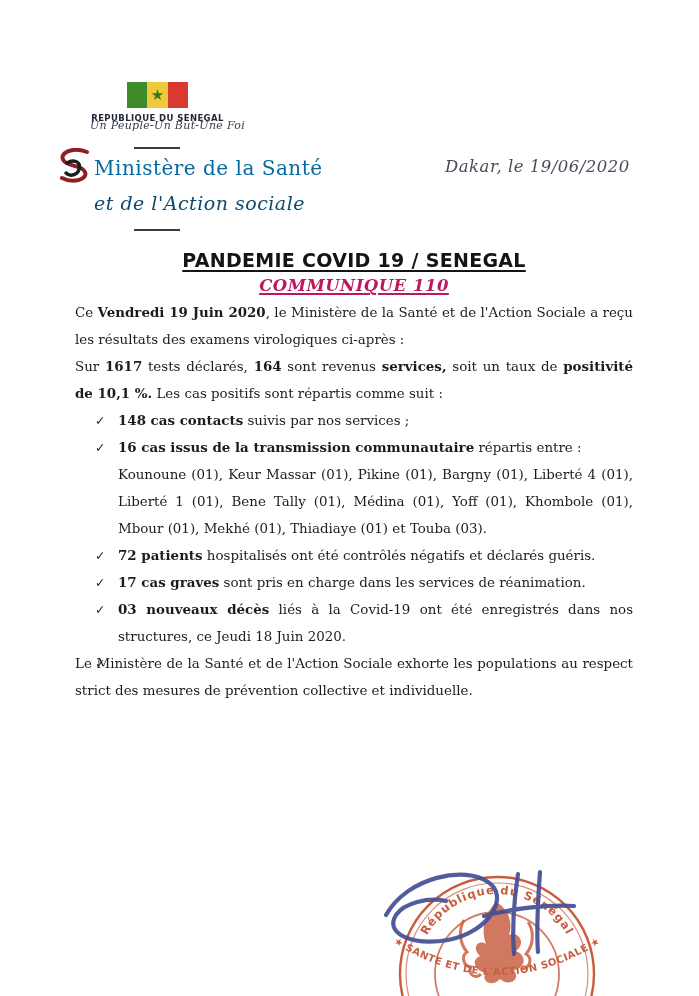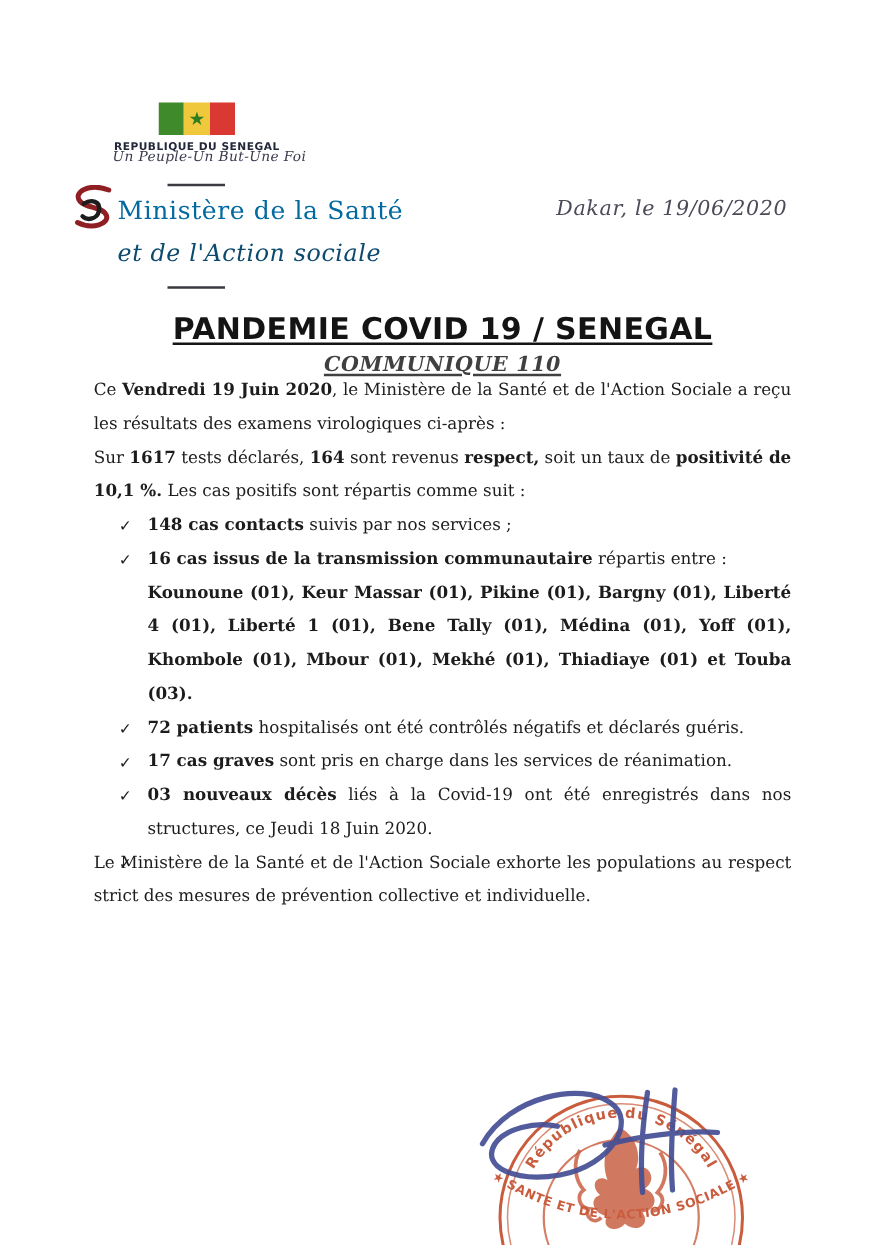--- a/index.html
+++ b/index.html
@@ -40,42 +40,42 @@
     position:absolute;left:94px;top:192px;font-style:italic;font-size:19px;
     color:#0c4a6e;letter-spacing:0.5px;
   }
   .dateline{
     position:absolute;left:445px;top:157px;width:210px;text-align:left;
     font-style:italic;font-size:16.5px;color:#4a4a58;letter-spacing:0.5px;
   }
   
   .titleblock{position:absolute;left:75px;top:249px;width:558px;text-align:center;}
   .title{
-    font-family:"DejaVu Sans",sans-serif;font-weight:700;font-size:24px;
+    font-family:"DejaVu Sans",sans-serif;font-weight:700;font-size:19px;
     letter-spacing:0.3px;color:#141414;
     text-decoration:underline;text-decoration-thickness:2px;text-underline-offset:3px;
   }
   .subtitle{
     margin-top:5px;font-family:"DejaVu Serif",serif;font-weight:700;font-style:italic;
-    font-size:16.5px;color:#404040;letter-spacing:0.5px;
+    font-size:16.5px;color:#be185d;letter-spacing:0.5px;
     text-decoration:underline;text-decoration-thickness:2px;text-underline-offset:2px;
   }
   
   .bodytext{
     position:absolute;left:75px;top:299px;width:558px;
     font-size:13.4px;line-height:27px;
   }
   .para{text-align:justify;margin:0;}
   .para b{font-weight:700;}
   .para.bullet{padding-left:43px;position:relative;}
   .para.bullet .check{
     position:absolute;left:20px;top:0;font-family:"DejaVu Sans",sans-serif;
     font-size:12.5px;
   }
-  .para.indent{padding-left:43px;font-weight:bold;}
+  .para.indent{padding-left:43px;}
   
   .stamp{position:absolute;left:368px;top:860px;filter:blur(0.4px);opacity:0.93;}
 </style>
 </head>
 <body>
 
 <div class="page">
 
   <header>
     <div class="flag">
@@ -100,21 +100,21 @@
     <div class="dateline">Dakar, le 19/06/2020</div>
   </header>
 
   <div class="titleblock">
     <div class="title">PANDEMIE COVID 19 / SENEGAL</div>
     <div class="subtitle">COMMUNIQUE 110</div>
   </div>
 
   <section class="bodytext" id="paragraphs">
       <div class="para p"><span>Ce </span><b>Vendredi 19 Juin 2020</b><span>, le Ministère de la Santé et de l'Action Sociale a reçu les résultats des examens virologiques ci-après :</span></div>
-      <div class="para p"><span>Sur </span><b>1617</b><span> tests déclarés, </span><b>164</b><span> sont revenus </span><b>respect,</b><span> soit un taux de </span><b>positivité de 10,1 %.</b><span> Les cas positifs sont répartis comme suit :</span></div>
+      <div class="para p"><span>Sur </span><b>1617</b><span> tests déclarés, </span><b>164</b><span> sont revenus </span><b>services,</b><span> soit un taux de </span><b>positivité de 10,1 %.</b><span> Les cas positifs sont répartis comme suit :</span></div>
       <div class="para bullet"><span class="check">✓</span><b>148 cas contacts</b><span> suivis par nos services ;</span></div>
       <div class="para bullet"><span class="check">✓</span><b>16 cas issus de la transmission communautaire</b><span> répartis entre :</span></div>
       <div class="para indent"><span>Kounoune (01), Keur Massar (01), Pikine (01), Bargny (01), Liberté 4 (01), Liberté 1 (01), Bene Tally (01), Médina (01), Yoff (01), Khombole (01), Mbour (01), Mekhé (01), Thiadiaye (01) et Touba (03).</span></div>
       <div class="para bullet"><span class="check">✓</span><b>72 patients</b><span> hospitalisés ont été contrôlés négatifs et déclarés guéris.</span></div>
       <div class="para bullet"><span class="check">✓</span><b>17 cas graves</b><span> sont pris en charge dans les services de réanimation.</span></div>
       <div class="para bullet"><span class="check">✓</span><b>03 nouveaux décès</b><span> liés à la Covid-19 ont été enregistrés dans nos structures, ce Jeudi 18 Juin 2020.</span></div>
       <div class="para bullet"><span class="check">✓</span></div>
       <div class="para p"><span>Le Ministère de la Santé et de l'Action Sociale exhorte les populations au respect strict des mesures de prévention collective et individuelle.</span></div>
     </section>
 

